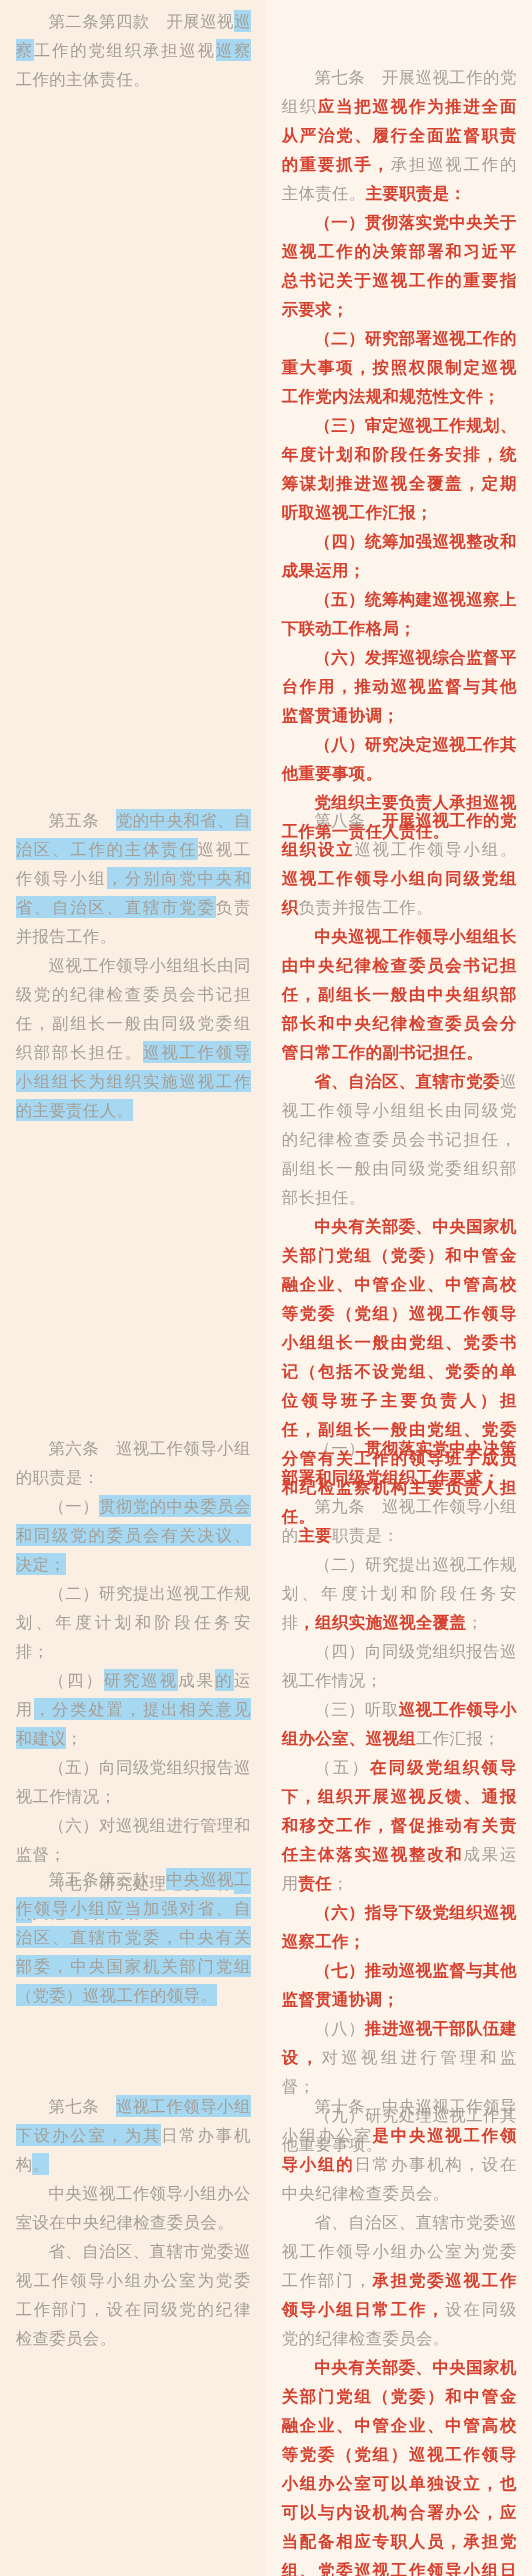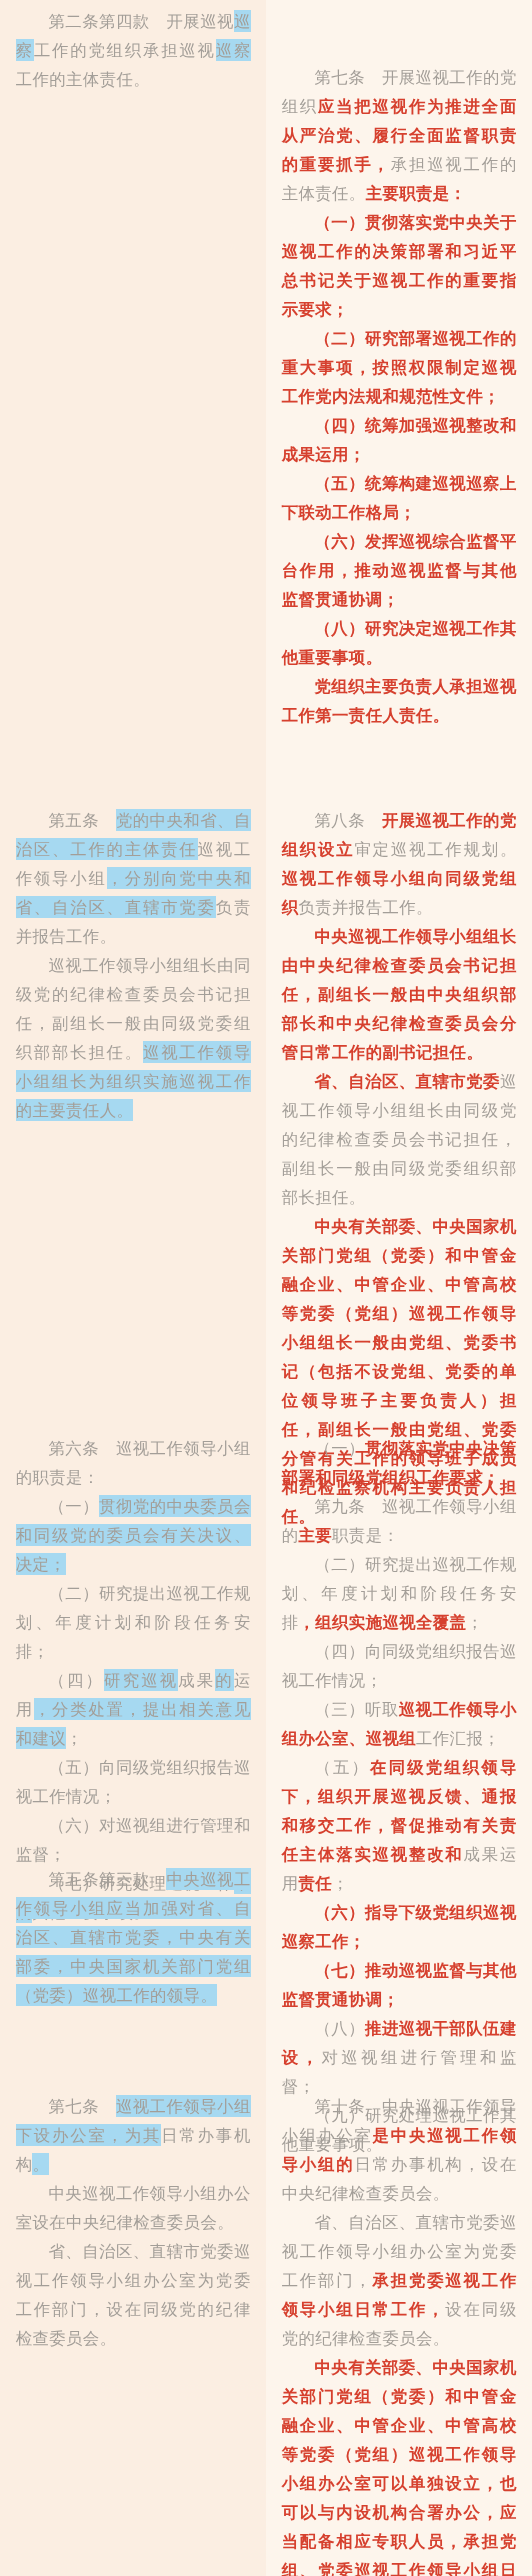--- a/index.html
+++ b/index.html
@@ -58,28 +58,29 @@
         <p class="para"><span class="seg-gray">第七条　</span><span class="seg-hl">巡视工作领导小组下设办公室，为其</span><span class="seg-gray">日常办事机构</span><span class="seg-hl">。</span></p>
         <p class="para"><span class="seg-gray">中央巡视工作领导小组办公室设在中央纪律检查委员会。</span></p>
         <p class="para"><span class="seg-gray">省、自治区、直辖市党委巡视工作领导小组办公室为党委工作部门，设在同级党的纪律检查委员会。</span></p>
       </div>
     </section>
   <section class="col col-new">
       <div class="block" style="top: 15px; margin-top: 48px;">
         <p class="para"><span class="seg-gray">第七条　开展巡视工作的党组织</span><span class="seg-red">应当把巡视作为推进全面从严治党、履行全面监督职责的重要抓手，</span><span class="seg-gray">承担巡视工作的主体责任。</span><span class="seg-red">主要职责是：</span></p>
         <p class="para"><span class="seg-red">（一）贯彻落实党中央关于巡视工作的决策部署和习近平总书记关于巡视工作的重要指示要求；</span></p>
         <p class="para"><span class="seg-red">（二）研究部署巡视工作的重大事项，按照权限制定巡视工作党内法规和规范性文件；</span></p>
+        <p class="para"><span class="seg-red">（三）审定巡视工作规划、年度计划和阶段任务安排，统筹谋划推进巡视全覆盖，定期听取巡视工作汇报；</span></p>
         <p class="para"><span class="seg-red">（四）统筹加强巡视整改和成果运用；</span></p>
         <p class="para"><span class="seg-red">（五）统筹构建巡视巡察上下联动工作格局；</span></p>
         <p class="para"><span class="seg-red">（六）发挥巡视综合监督平台作用，推动巡视监督与其他监督贯通协调；</span></p>
         <p class="para"><span class="seg-red">（八）研究决定巡视工作其他重要事项。</span></p>
         <p class="para"><span class="seg-red">党组织主要负责人承担巡视工作第一责任人责任。</span></p>
       </div>
       <div class="block" style="top: 806px;">
-        <p class="para"><span class="seg-gray">第八条　</span><span class="seg-red">开展巡视工作的党组织设立</span><span class="seg-gray">审定巡视工作规划。</span><span class="seg-red">巡视工作领导小组向同级党组织</span><span class="seg-gray">负责并报告工作。</span></p>
+        <p class="para"><span class="seg-gray">第八条　</span><span class="seg-red">开展巡视工作的党组织设立</span><span class="seg-gray">巡视工作领导小组。</span><span class="seg-red">巡视工作领导小组向同级党组织</span><span class="seg-gray">负责并报告工作。</span></p>
         <p class="para"><span class="seg-red">中央巡视工作领导小组组长由中央纪律检查委员会书记担任，副组长一般由中央组织部部长和中央纪律检查委员会分管日常工作的副书记担任。</span></p>
         <p class="para"><span class="seg-red">省、自治区、直辖市党委</span><span class="seg-gray">巡视工作领导小组组长由同级党的纪律检查委员会书记担任，副组长一般由同级党委组织部部长担任。</span></p>
         <p class="para"><span class="seg-red">中央有关部委、中央国家机关部门党组（党委）和中管金融企业、中管企业、中管高校等党委（党组）巡视工作领导小组组长一般由党组、党委书记（包括不设党组、党委的单位领导班子主要负责人）担任，副组长一般由党组、党委分管有关工作的领导班子成员和纪检监察机构主要负责人担任。</span></p>
       </div>
       <div class="block" style="top: 1434px;">
         <p class="para"><span class="seg-gray">（一）</span><span class="seg-red">贯彻落实党中央决策部署和同级党组织工作要求；</span></p>
         <p class="para"><span class="seg-gray">第九条　巡视工作领导小组的</span><span class="seg-red">主要</span><span class="seg-gray">职责是：</span></p>
         <p class="para"><span class="seg-gray">（二）研究提出巡视工作规划、年度计划和阶段任务安排</span><span class="seg-red">，组织实施巡视全覆盖</span><span class="seg-gray">；</span></p>
         <p class="para"><span class="seg-gray">（四）向同级党组织报告巡视工作情况；</span></p>
         <p class="para"><span class="seg-gray">（三）听取</span><span class="seg-red">巡视工作领导小组办公室、巡视组</span><span class="seg-gray">工作汇报；</span></p>

